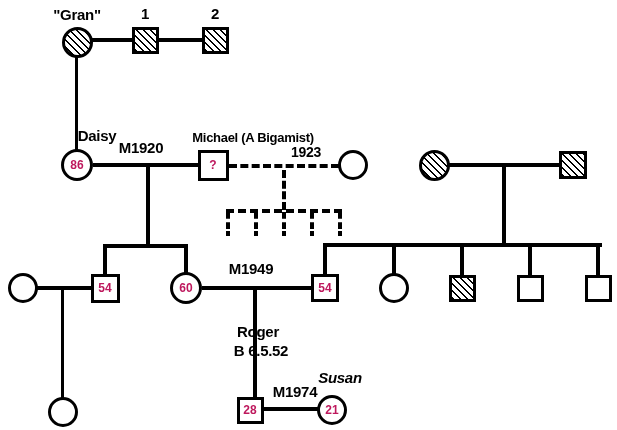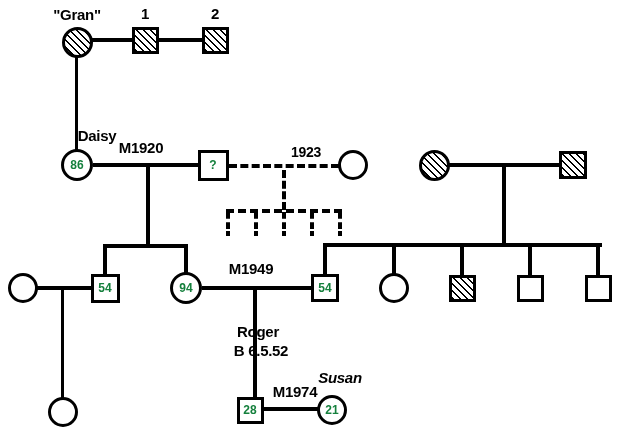--- a/index.html
+++ b/index.html
@@ -20,21 +20,21 @@
     align-items: center;
     justify-content: center;
   }
   .person.circle { border-radius: 50%; }
   .person.hatched {
     background: repeating-linear-gradient(45deg, #000 0px, #000 1.8px, #fff 1.8px, #fff 5px);
   }
   .person .age {
     font-size: 12px;
     font-weight: 700;
-    color: #15803d;
+    color: #be185d;
     line-height: 1;
   }
   .line { position: absolute; background: #000; }
   .dash-h { position: absolute; border-top: 4px dashed #000; height: 0; background: none; }
   .dash-v { position: absolute; border-left: 4px dashed #000; width: 0; background: none; }
   .dot { position: absolute; width: 4px; height: 5px; background: #000; }
   .lbl {
     position: absolute;
     transform: translate(-50%, -50%);
     font-size: 15px;
@@ -95,40 +95,41 @@
       <span class="age" data-name="michael-age-text">?</span>
     </div>
     <div class="person circle" data-name="michael-second-wife-node" style="width: 30px; height: 30px; left: 338px; top: 150px;"></div>
     <div class="person circle hatched" data-name="right-grandmother-node" style="width: 31px; height: 31px; left: 418.5px; top: 149.5px;"></div>
     <div class="person square hatched" data-name="right-grandfather-node" style="width: 28px; height: 28px; left: 559px; top: 151px;"></div>
     <div class="person circle" data-name="left-wife-node" style="width: 30px; height: 30px; left: 8px; top: 273px;"></div>
     <div class="person square" data-name="son-54-node" style="width: 29px; height: 29px; left: 90.5px; top: 273.5px;">
       <span class="age" data-name="son-54-age-text">54</span>
     </div>
     <div class="person circle" data-name="daughter-52-node" style="width: 32px; height: 32px; left: 170px; top: 272px;">
-      <span class="age" data-name="daughter-52-age-text">94</span>
+      <span class="age" data-name="daughter-52-age-text">60</span>
     </div>
     <div class="person square" data-name="husband-54-node" style="width: 28px; height: 28px; left: 311px; top: 274px;">
       <span class="age" data-name="husband-54-age-text">54</span>
     </div>
     <div class="person circle" data-name="right-sibling-female-node" style="width: 30px; height: 30px; left: 379px; top: 273px;"></div>
     <div class="person square hatched" data-name="right-sibling-hatched-node" style="width: 27px; height: 27px; left: 448.5px; top: 274.5px;"></div>
     <div class="person square" data-name="right-sibling-male-1-node" style="width: 27px; height: 27px; left: 516.5px; top: 274.5px;"></div>
     <div class="person square" data-name="right-sibling-male-2-node" style="width: 27px; height: 27px; left: 584.5px; top: 274.5px;"></div>
     <div class="person circle" data-name="left-granddaughter-node" style="width: 30px; height: 30px; left: 48px; top: 397px;"></div>
     <div class="person square" data-name="roger-node" style="width: 27px; height: 27px; left: 236.5px; top: 396.5px;">
       <span class="age" data-name="roger-age-text">28</span>
     </div>
     <div class="person circle" data-name="susan-node" style="width: 30px; height: 30px; left: 317px; top: 395px;">
       <span class="age" data-name="susan-age-text">21</span>
     </div>
     <div class="lbl" data-name="gran-name-label" style="left: 77px; top: 14px;">"Gran"</div>
     <div class="lbl" data-name="partner-1-number-label" style="left: 145px; top: 13px;">1</div>
     <div class="lbl" data-name="partner-2-number-label" style="left: 215px; top: 13px;">2</div>
     <div class="lbl" data-name="daisy-name-label" style="left: 76px; top: 135px; padding-left: 42px;">Daisy</div>
     <div class="lbl" data-name="marriage-1920-label" style="left: 141px; top: 147px;">M1920</div>
+    <div class="lbl" data-name="michael-name-label" style="left: 253px; top: 137px;">Michael (A Bigamist)</div>
     <div class="lbl" data-name="bigamy-year-label" style="left: 286px; top: 152px; margin-left: 20px;">1923</div>
     <div class="lbl" data-name="marriage-1949-label" style="left: 251px; top: 268px;">M1949</div>
     <div class="lbl" data-name="roger-name-label" style="left: 258px; top: 331px;">Roger</div>
     <div class="lbl" data-name="roger-birth-label" style="left: 261px; top: 350px;">B 6.5.52</div>
     <div class="lbl" data-name="marriage-1974-label" style="left: 295px; top: 391px;">M1974</div>
     <div class="lbl" data-name="susan-name-label" style="left: 340px; top: 377px; font-style: italic;">Susan</div>
   </div>
 
 </body></html>

